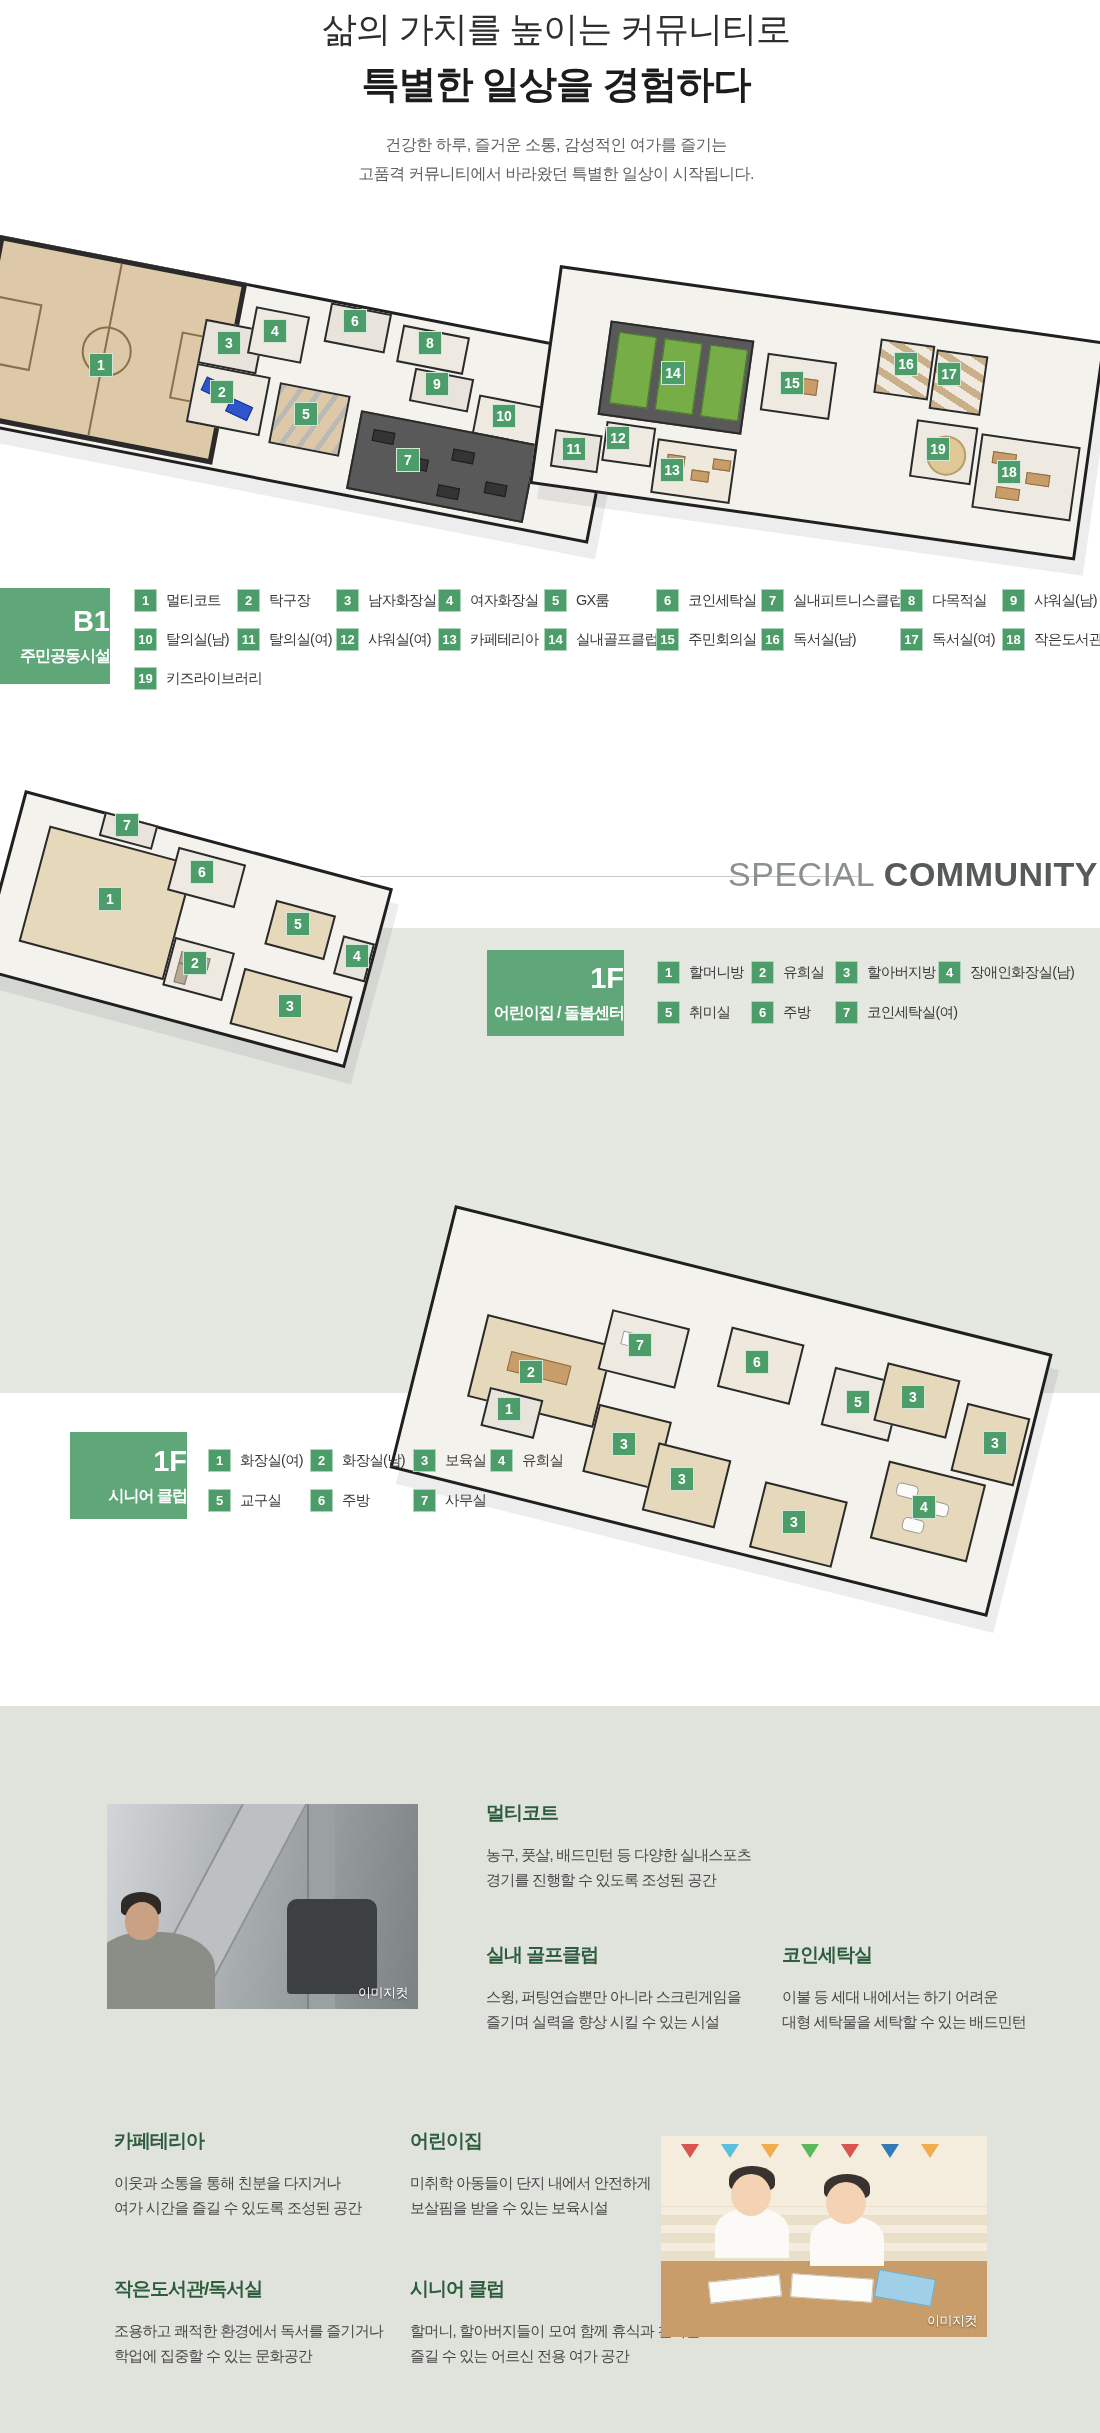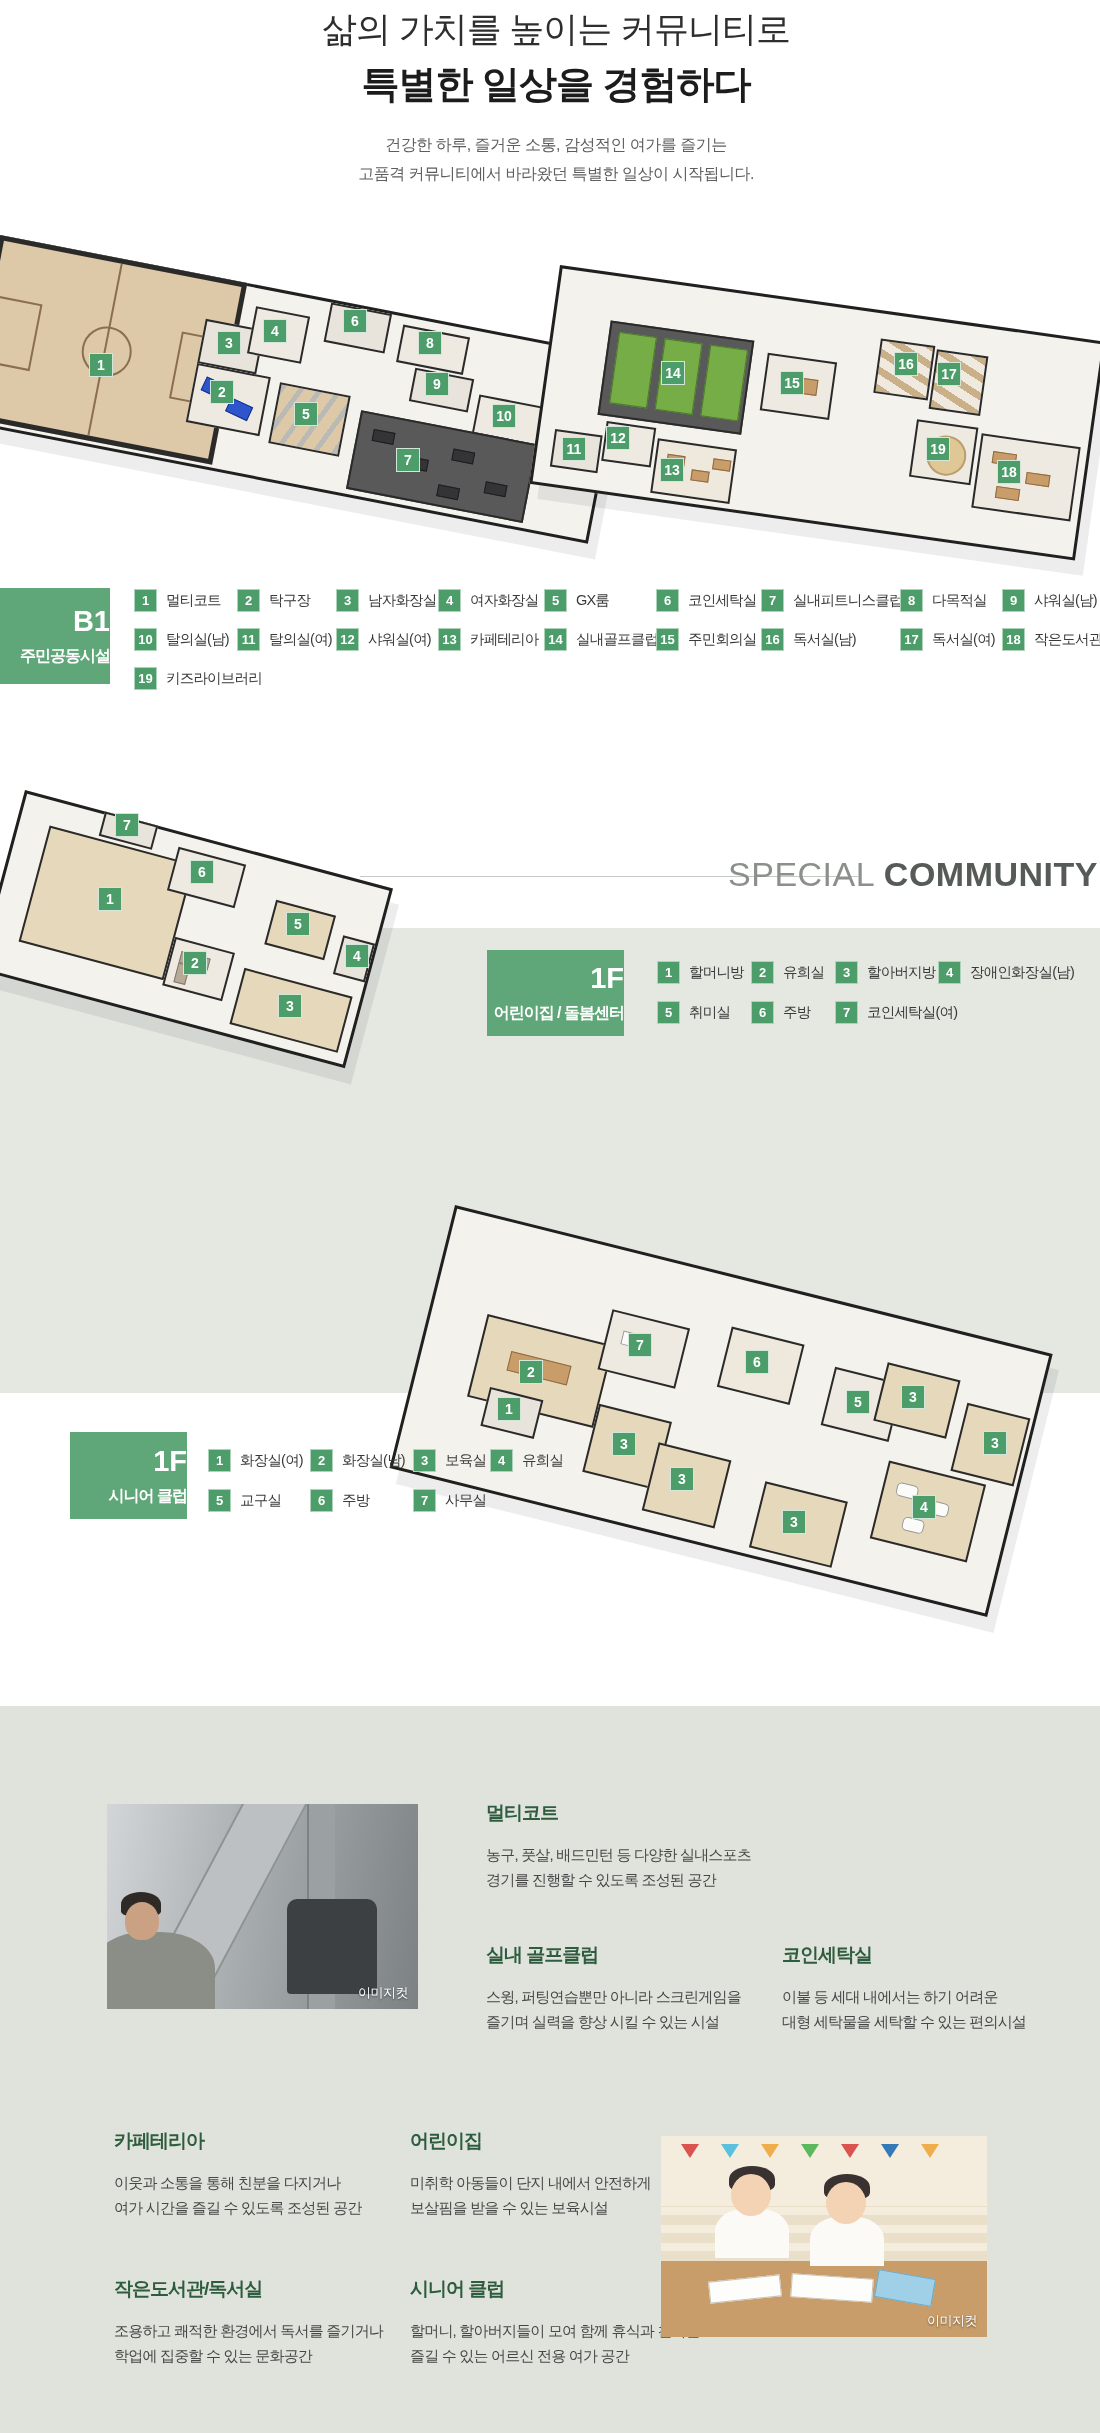--- a/index.html
+++ b/index.html
@@ -492,21 +492,21 @@
     <p>경기를 진행할 수 있도록 조성된 공간</p>
   </div>
   <div class="desc" style="left:486px;top:1942px;">
     <h3>실내 골프클럽</h3>
     <p>스윙, 퍼팅연습뿐만 아니라 스크린게임을</p>
     <p>즐기며 실력을 향상 시킬 수 있는 시설</p>
   </div>
   <div class="desc" style="left:782px;top:1942px;">
     <h3>코인세탁실</h3>
     <p>이불 등 세대 내에서는 하기 어려운</p>
-    <p>대형 세탁물을 세탁할 수 있는 편의시설</p>
+    <p>대형 세탁물을 세탁할 수 있는 배드민턴</p>
   </div>
   <div class="desc" style="left:114px;top:2128px;">
     <h3>카페테리아</h3>
     <p>이웃과 소통을 통해 친분을 다지거나</p>
     <p>여가 시간을 즐길 수 있도록 조성된 공간</p>
   </div>
   <div class="desc" style="left:114px;top:2276px;">
     <h3>작은도서관/독서실</h3>
     <p>조용하고 쾌적한 환경에서 독서를 즐기거나</p>
     <p>학업에 집중할 수 있는 문화공간</p>

